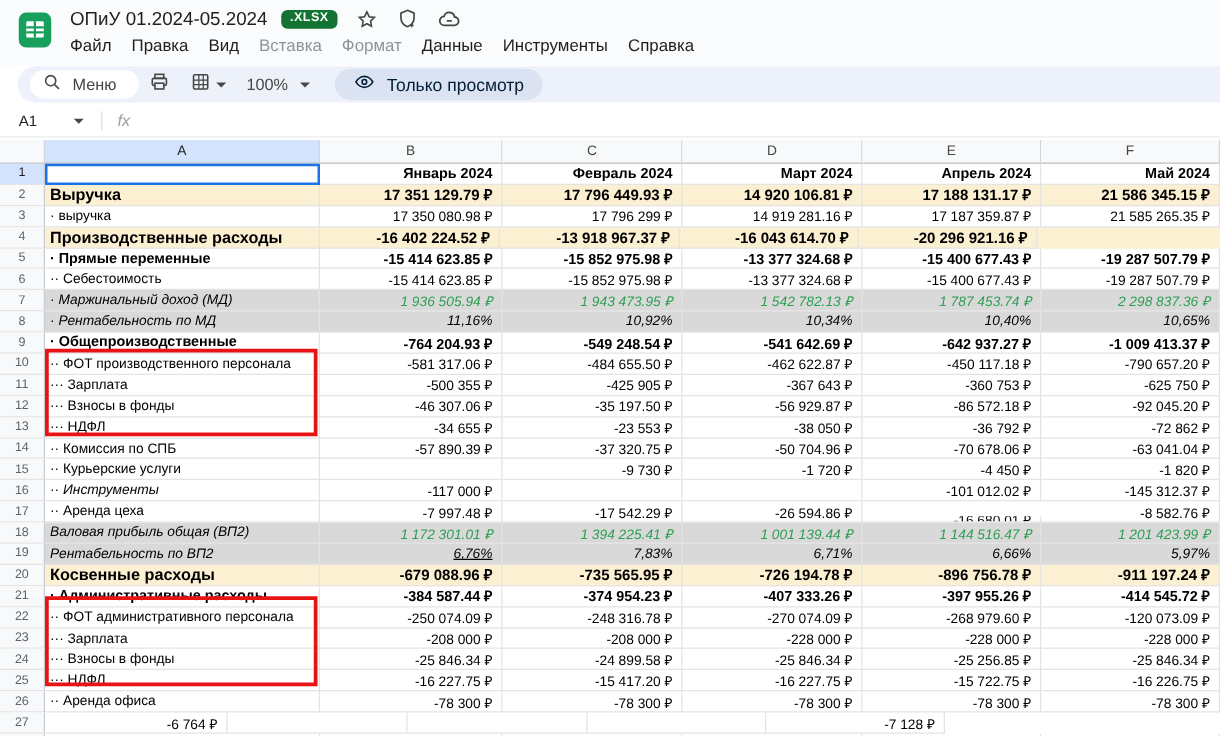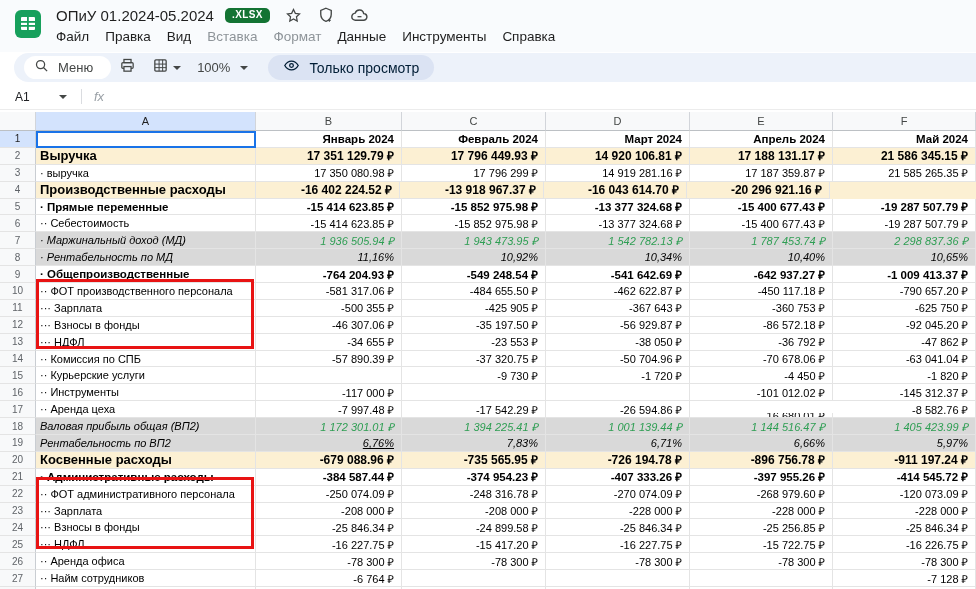--- a/index.html
+++ b/index.html
@@ -291,21 +291,21 @@
           <div class="cell val" style="width: 143px;">-86 572.18 ₽</div>
           <div class="cell val" style="width: 143px;">-92 045.20 ₽</div>
         </div>
         <div class="srow normal">
           <div class="rn">13</div>
           <div class="cell label" style="width: 220px;">··· НДФЛ</div>
           <div class="cell val" style="width: 146px;">-34 655 ₽</div>
           <div class="cell val" style="width: 144px;">-23 553 ₽</div>
           <div class="cell val" style="width: 144px;">-38 050 ₽</div>
           <div class="cell val" style="width: 143px;">-36 792 ₽</div>
-          <div class="cell val" style="width: 143px;">-47 862 ₽</div>
+          <div class="cell val" style="width: 143px;">-72 862 ₽</div>
         </div>
         <div class="srow normal">
           <div class="rn">14</div>
           <div class="cell label" style="width: 220px;">·· Комиссия по СПБ</div>
           <div class="cell val" style="width: 146px;">-57 890.39 ₽</div>
           <div class="cell val" style="width: 144px;">-37 320.75 ₽</div>
           <div class="cell val" style="width: 144px;">-50 704.96 ₽</div>
           <div class="cell val" style="width: 143px;">-70 678.06 ₽</div>
           <div class="cell val" style="width: 143px;">-63 041.04 ₽</div>
         </div>
@@ -313,21 +313,21 @@
           <div class="rn">15</div>
           <div class="cell label" style="width: 220px;">·· Курьерские услуги</div>
           <div class="cell val" style="width: 146px;"></div>
           <div class="cell val" style="width: 144px;">-9 730 ₽</div>
           <div class="cell val" style="width: 144px;">-1 720 ₽</div>
           <div class="cell val" style="width: 143px;">-4 450 ₽</div>
           <div class="cell val" style="width: 143px;">-1 820 ₽</div>
         </div>
         <div class="srow normal">
           <div class="rn">16</div>
-          <div class="cell label" style="width: 220px;">·· Инструменты</div>
+          <div class="cell label" style="width: 220px; font-style: italic;">·· Инструменты</div>
           <div class="cell val" style="width: 146px;">-117 000 ₽</div>
           <div class="cell val" style="width: 144px;"></div>
           <div class="cell val" style="width: 144px;"></div>
           <div class="cell val" style="width: 143px;">-101 012.02 ₽</div>
           <div class="cell val" style="width: 143px;">-145 312.37 ₽</div>
         </div>
         <div class="srow normal">
           <div class="rn">17</div>
           <div class="cell label" style="width: 220px;">·· Аренда цеха</div>
           <div class="cell val" style="width: 146px;">-7 997.48 ₽</div>
@@ -336,21 +336,21 @@
           <div class="cell val" style="width: 143px; margin-top: 12px;">-16 680.01 ₽</div>
           <div class="cell val" style="width: 143px;">-8 582.76 ₽</div>
         </div>
         <div class="srow metric-green">
           <div class="rn">18</div>
           <div class="cell label" style="width: 220px;">Валовая прибыль общая (ВП2)</div>
           <div class="cell val" style="width: 146px;">1 172 301.01 ₽</div>
           <div class="cell val" style="width: 144px;">1 394 225.41 ₽</div>
           <div class="cell val" style="width: 144px;">1 001 139.44 ₽</div>
           <div class="cell val" style="width: 143px;">1 144 516.47 ₽</div>
-          <div class="cell val" style="width: 143px;">1 405 423.99 ₽</div>
+          <div class="cell val" style="width: 143px;">1 201 423.99 ₽</div>
         </div>
         <div class="srow metric">
           <div class="rn">19</div>
           <div class="cell label" style="width: 220px;">Рентабельность по ВП2</div>
           <div class="cell val" style="width: 146px; text-decoration: underline;">6,76%</div>
           <div class="cell val" style="width: 144px;">7,83%</div>
           <div class="cell val" style="width: 144px;">6,71%</div>
           <div class="cell val" style="width: 143px;">6,66%</div>
           <div class="cell val" style="width: 143px;">5,97%</div>
         </div>
@@ -412,21 +412,20 @@
           <div class="rn">26</div>
           <div class="cell label" style="width: 220px;">·· Аренда офиса</div>
           <div class="cell val" style="width: 146px;">-78 300 ₽</div>
           <div class="cell val" style="width: 144px;">-78 300 ₽</div>
           <div class="cell val" style="width: 144px;">-78 300 ₽</div>
           <div class="cell val" style="width: 143px;">-78 300 ₽</div>
           <div class="cell val" style="width: 143px;">-78 300 ₽</div>
         </div>
         <div class="srow normal">
           <div class="rn">27</div>
-          <div class="cell label" style="width: 220px;">·· Найм сотрудников</div>
           <div class="cell val" style="width: 146px;">-6 764 ₽</div>
           <div class="cell val" style="width: 144px;"></div>
           <div class="cell val" style="width: 144px;"></div>
           <div class="cell val" style="width: 143px;"></div>
           <div class="cell val" style="width: 143px;">-7 128 ₽</div>
         </div>
         <div class="srow normal" style="height: 20px;">
           <div class="rn"></div>
           <div class="cell label" style="width: 220px;"></div>
           <div class="cell val" style="width: 146px;"></div>

